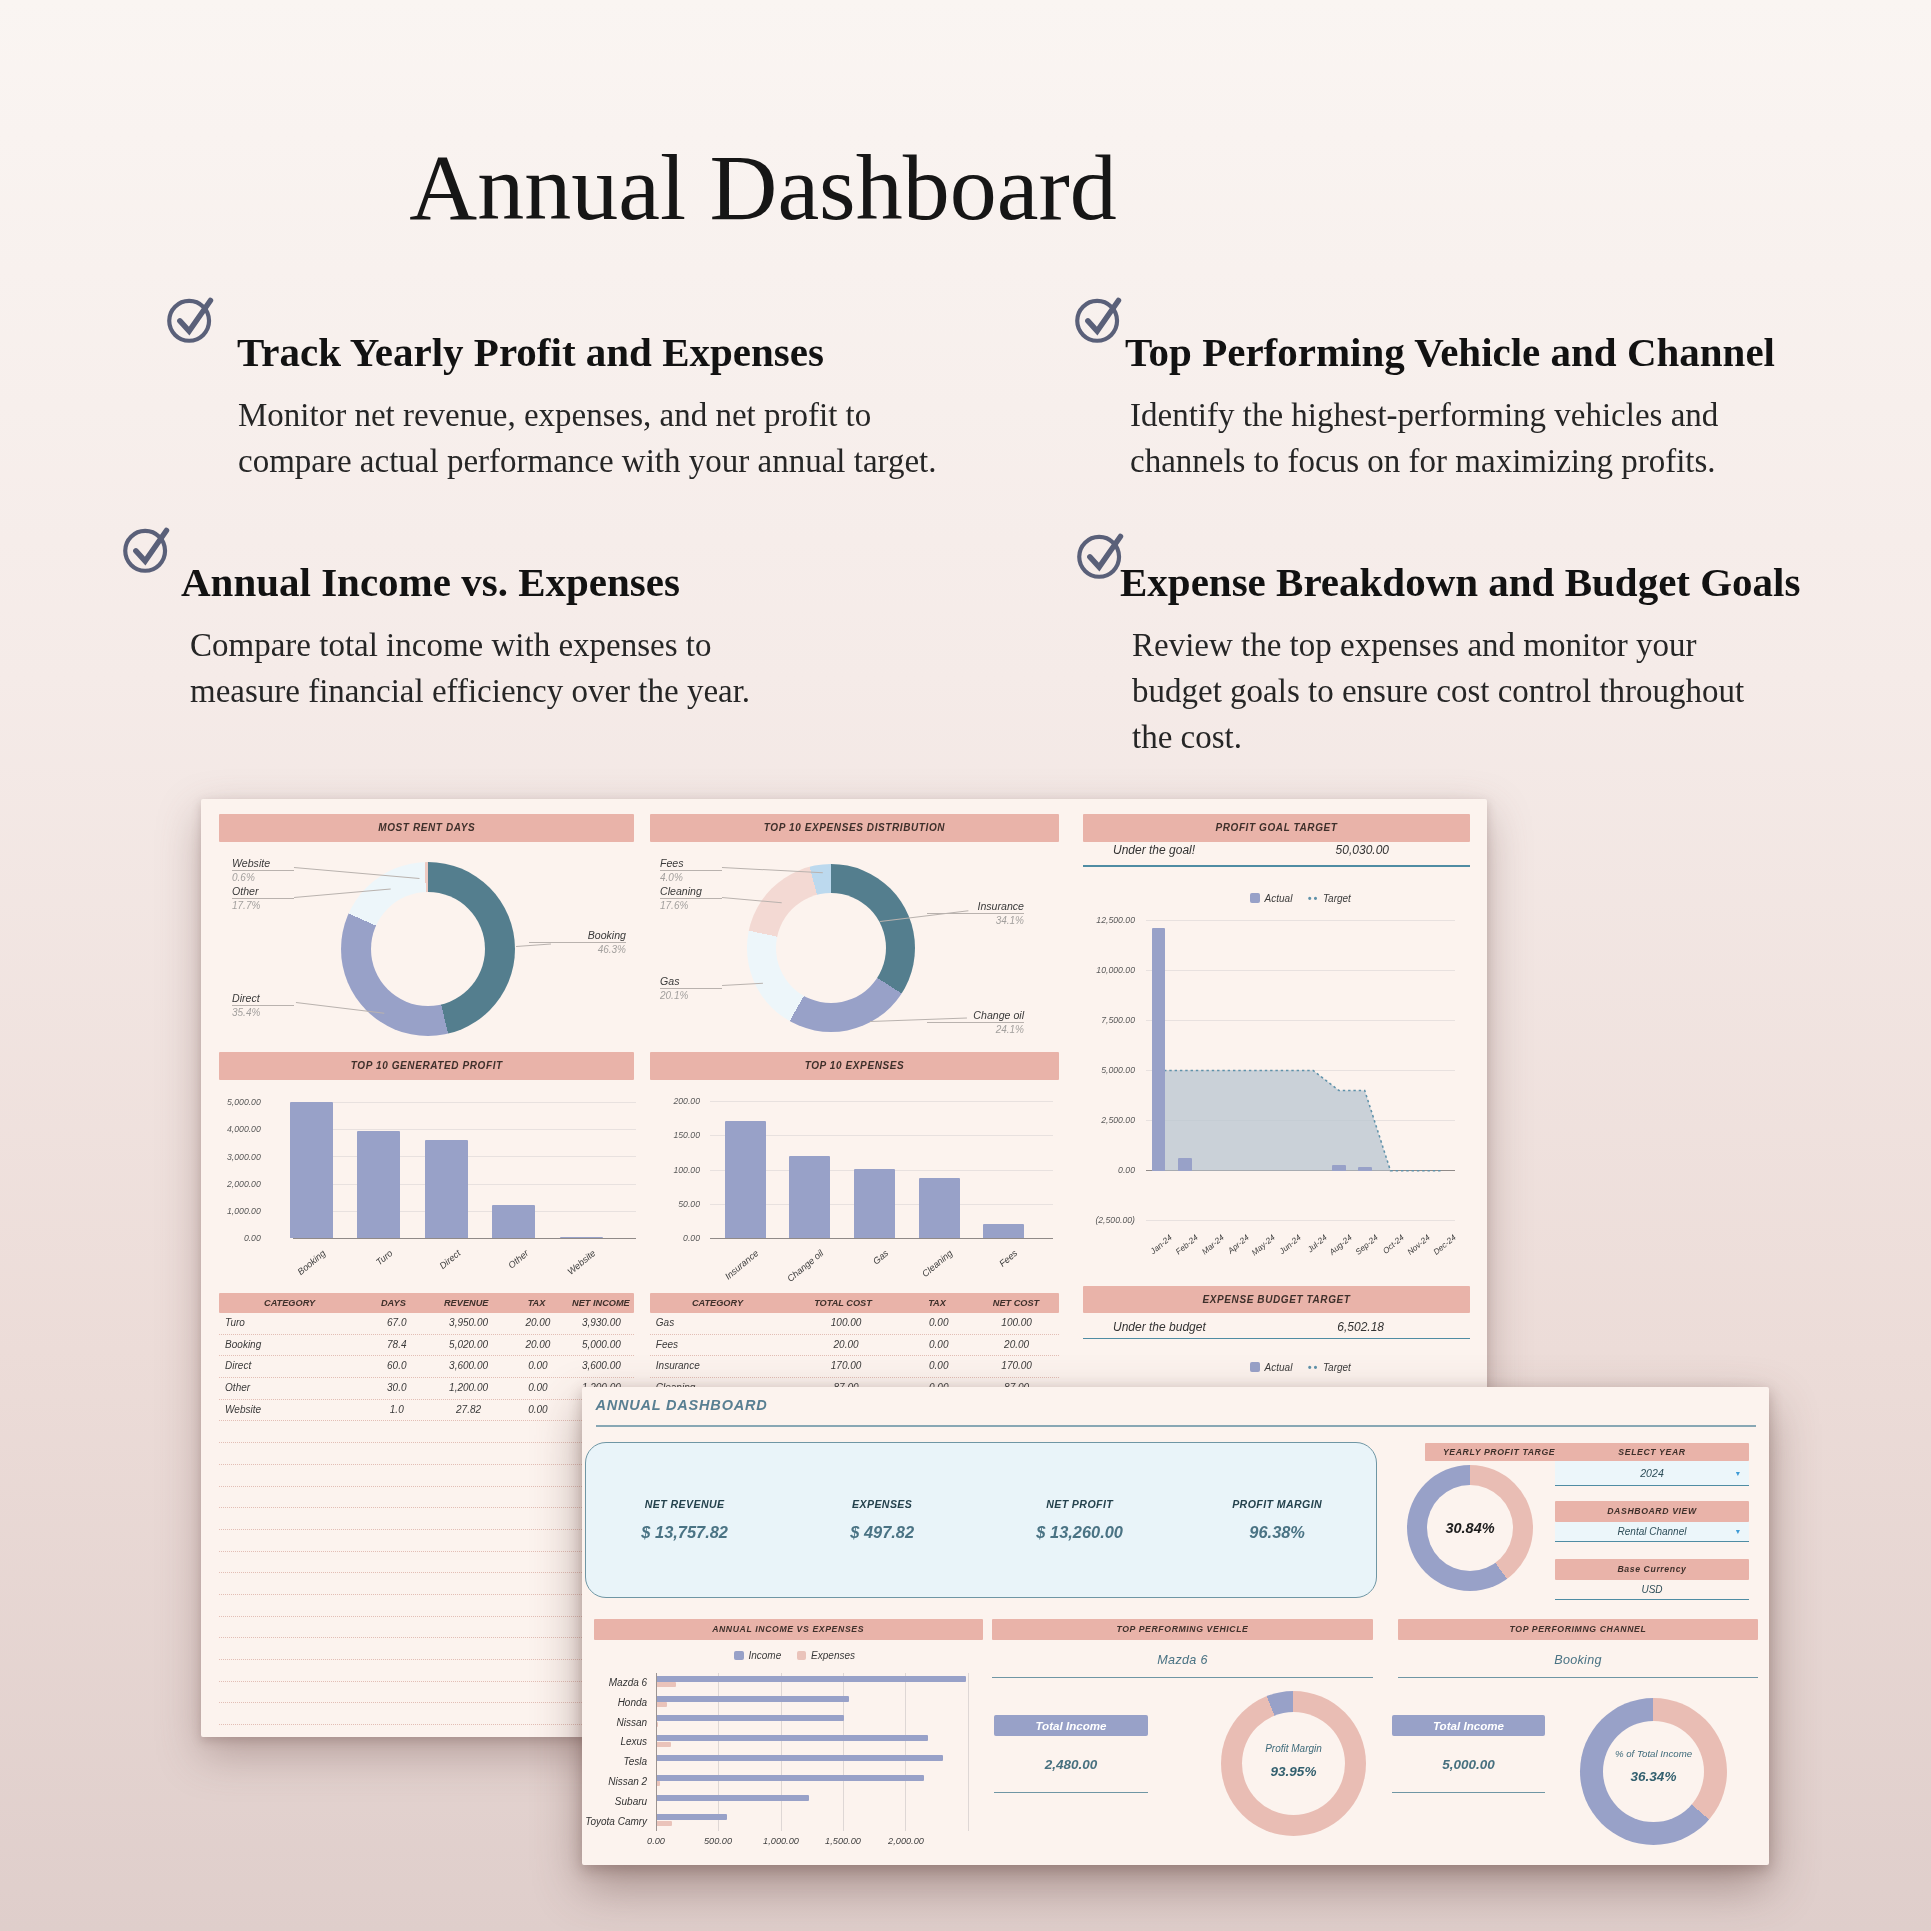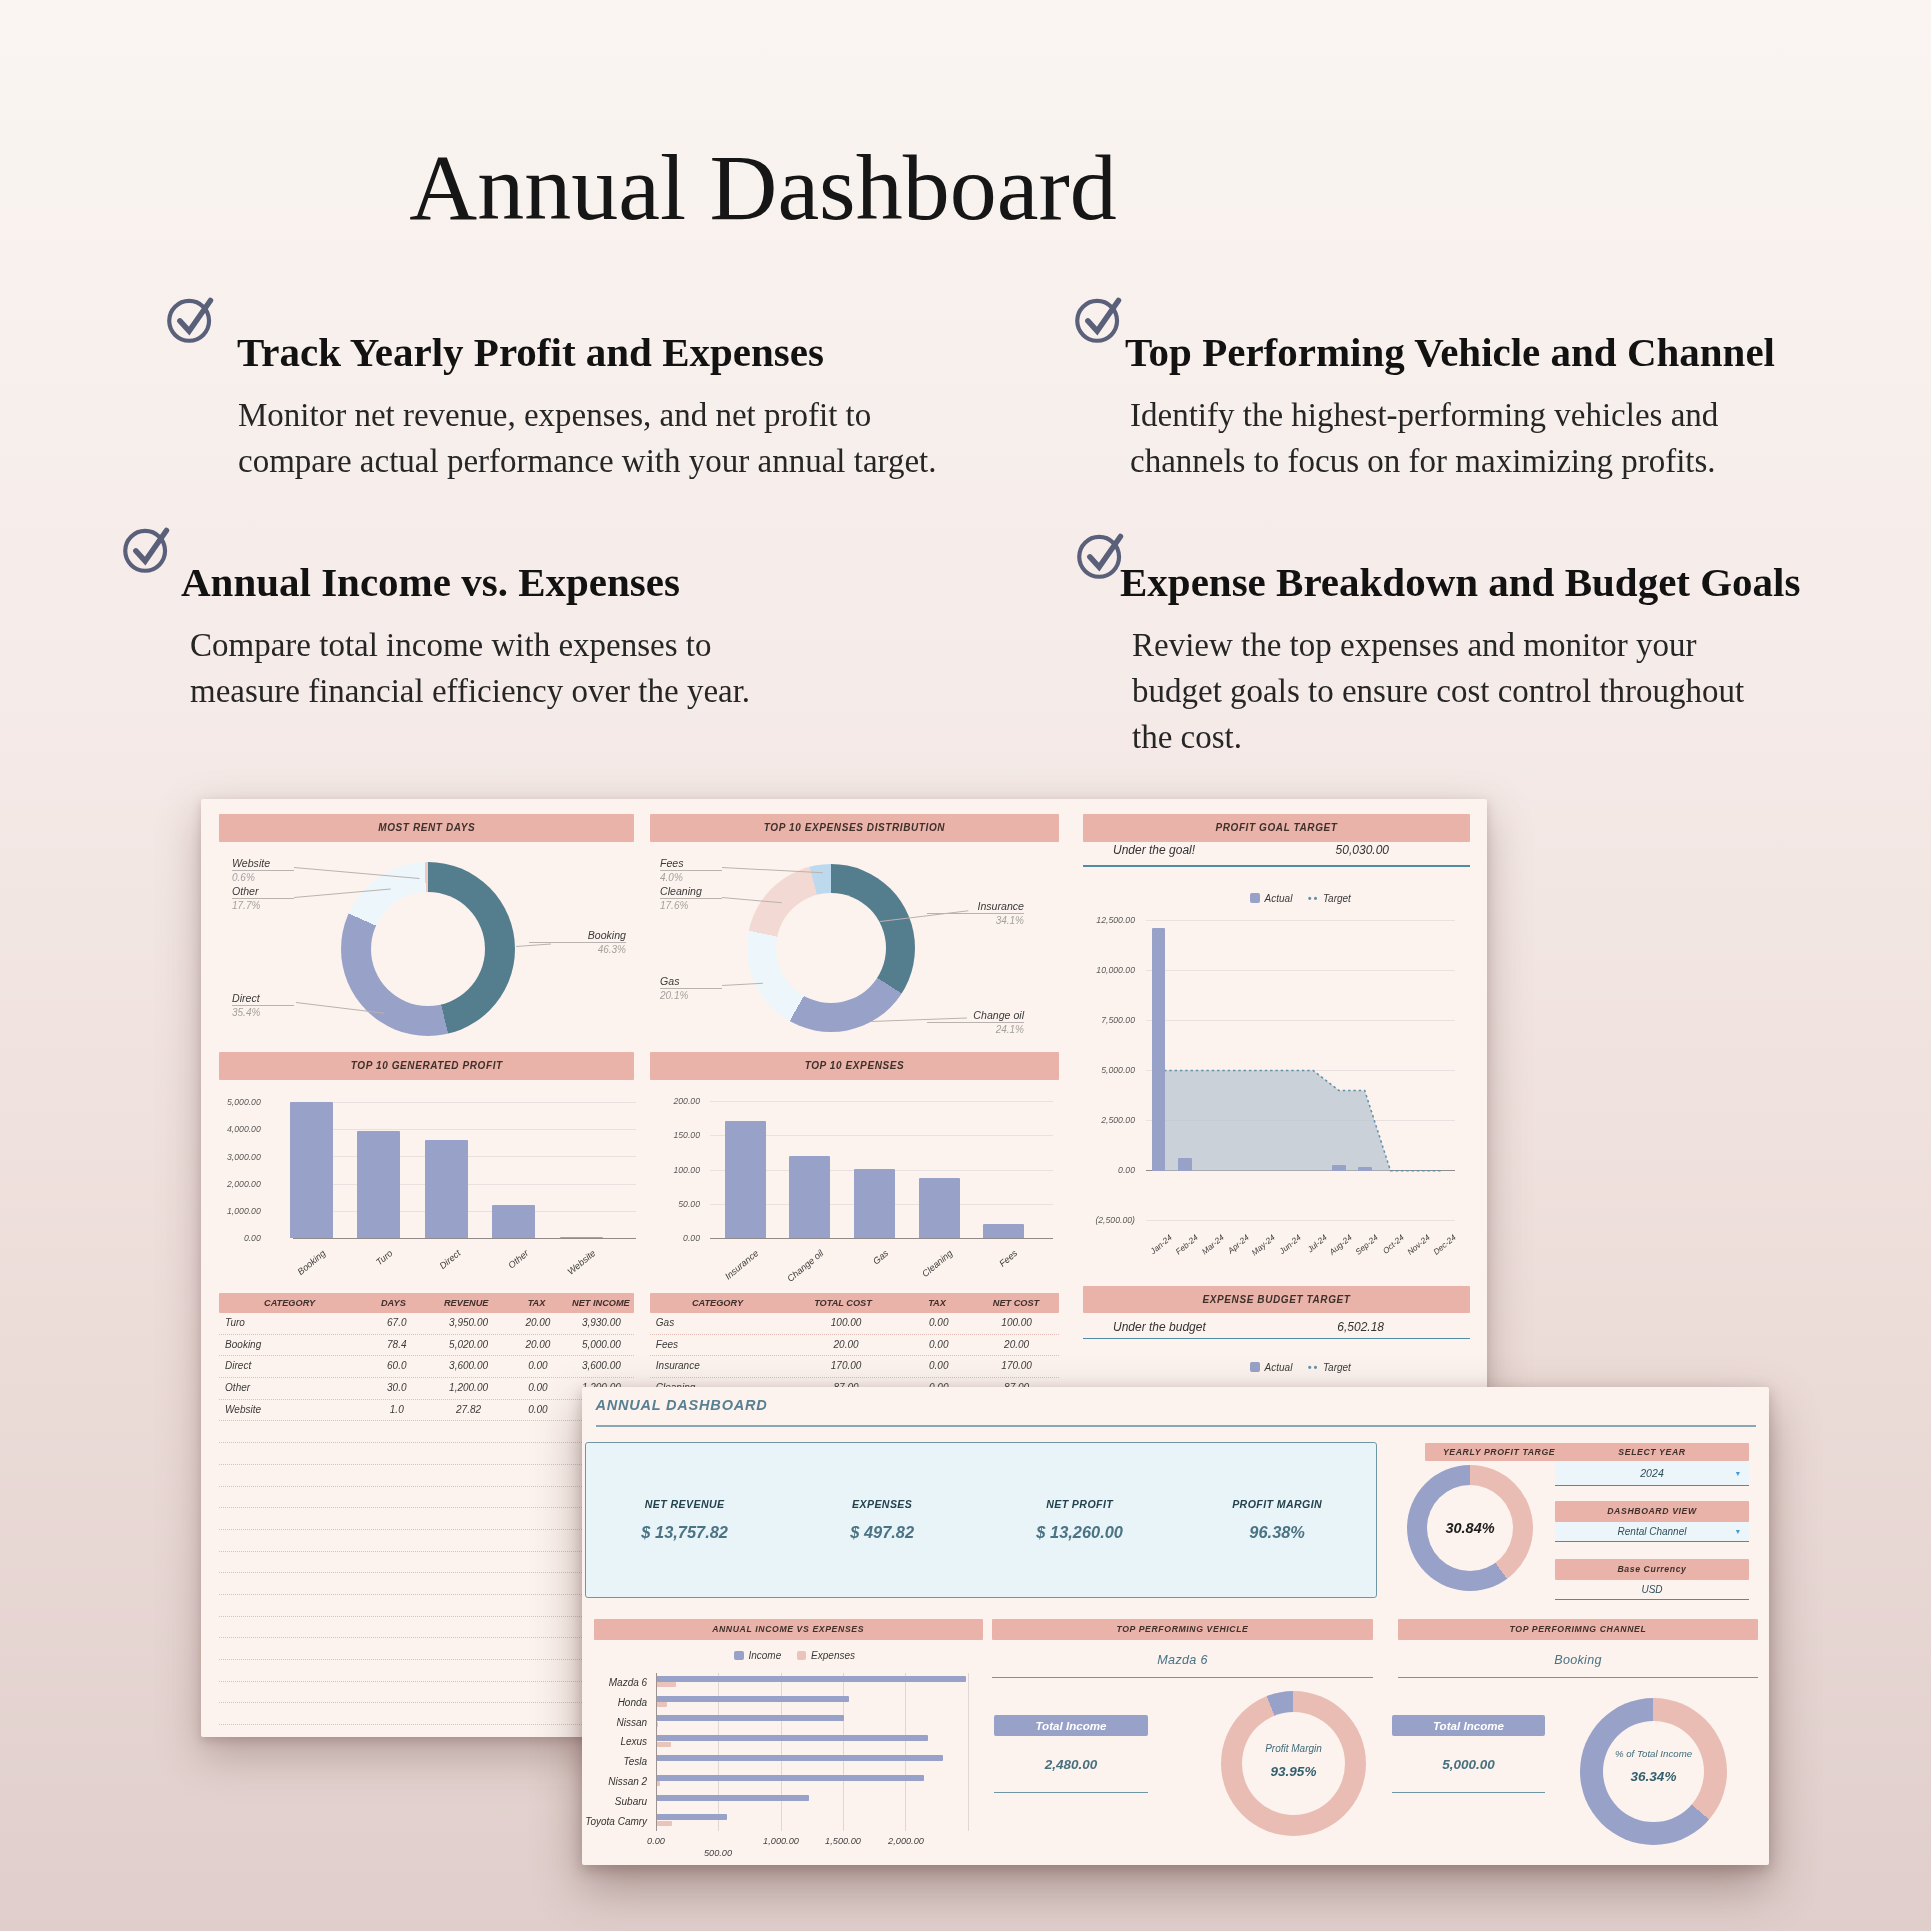--- a/index.html
+++ b/index.html
@@ -605,21 +605,21 @@
           <span class="dots" style="color:#5f92aa">••</span>
           <span>Target</span>
         </div>
       </div>
   </div>
 
   <div class="sheet front">
     <div class="fs-title" style="left:13.5px;top:9.7px;">ANNUAL DASHBOARD</div>
     <div class="tealline" style="left:13.5px;top:38px;width:1160px;height:1.9px;background:#88a7b4;"></div>
 
-    <div class="statbox" style="left:2.9px;top:55px;width:790px;height:154px;">
+    <div class="statbox" style="left:2.9px;top:55px;width:790px;height:154px;border-radius:21px;">
       <div class="stat">
         <div class="sl">NET REVENUE</div>
         <div class="sv">$ 13,757.82</div>
       </div>
       <div class="stat">
         <div class="sl">EXPENSES</div>
         <div class="sv">$ 497.82</div>
       </div>
       <div class="stat">
         <div class="sl">NET PROFIT</div>
@@ -699,21 +699,21 @@
           <div class="" style="position: absolute; left: 1px; top: 82px; height: 5.8px; width: 286px; background: rgb(152, 161, 200); border-radius: 0px 1px 1px 0px;"></div>
           <div class="" style="position: absolute; left: 1px; top: 102px; height: 5.8px; width: 267px; background: rgb(152, 161, 200); border-radius: 0px 1px 1px 0px;"></div>
           <div class="" style="position: absolute; left: 1px; top: 108px; height: 4.8px; width: 3.1px; background: rgb(234, 195, 186); border-radius: 0px 1px 1px 0px;"></div>
           <div class="" style="position: absolute; left: 1px; top: 122px; height: 5.8px; width: 152px; background: rgb(152, 161, 200); border-radius: 0px 1px 1px 0px;"></div>
           <div class="" style="position: absolute; left: 1px; top: 141px; height: 5.8px; width: 70px; background: rgb(152, 161, 200); border-radius: 0px 1px 1px 0px;"></div>
           <div class="" style="position: absolute; left: 1px; top: 148px; height: 4.8px; width: 15px; background: rgb(234, 195, 186); border-radius: 0px 1px 1px 0px;"></div>
         </div>
     </div>
     <div class="abs" style="left:74px;top:449px;width:323px;height:15.4px;">
         <div class="xtick" style="left: -29px;">0.00</div>
-        <div class="xtick" style="left: 33px; margin-top: 12px;">500.00</div>
+        <div class="xtick" style="left: 33px;">500.00</div>
         <div class="xtick" style="left: 96px;">1,000.00</div>
         <div class="xtick" style="left: 158px;">1,500.00</div>
         <div class="xtick" style="left: 221px;">2,000.00</div>
       </div>
 
     <div class="secname" style="left:410px;top:266px;width:381px;">Mazda 6</div>
     <div class="divline" style="left:410px;top:290px;width:381px;"></div>
     <div class="pillbtn" style="left:412px;top:328px;width:154px;">Total Income</div>
     <div class="pillval" style="left:412px;top:370px;width:154px;">2,480.00</div>
     <div class="divline" style="left:412px;top:405px;width:154px;"></div>

